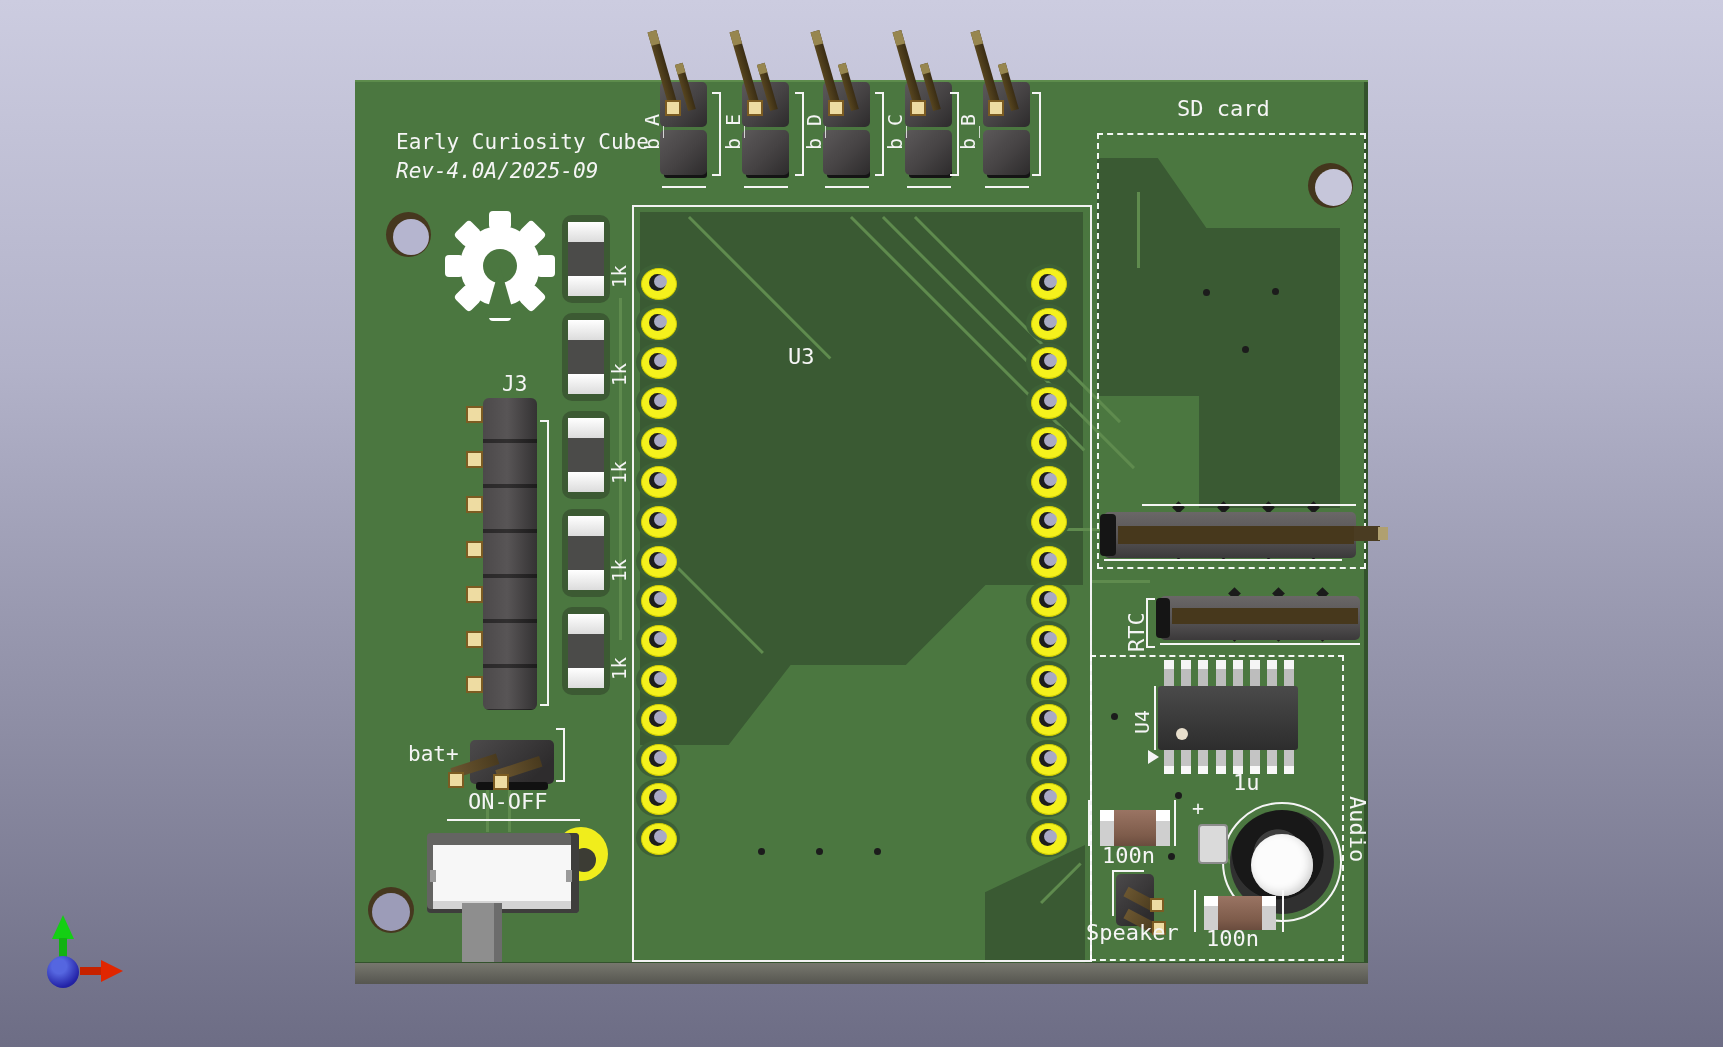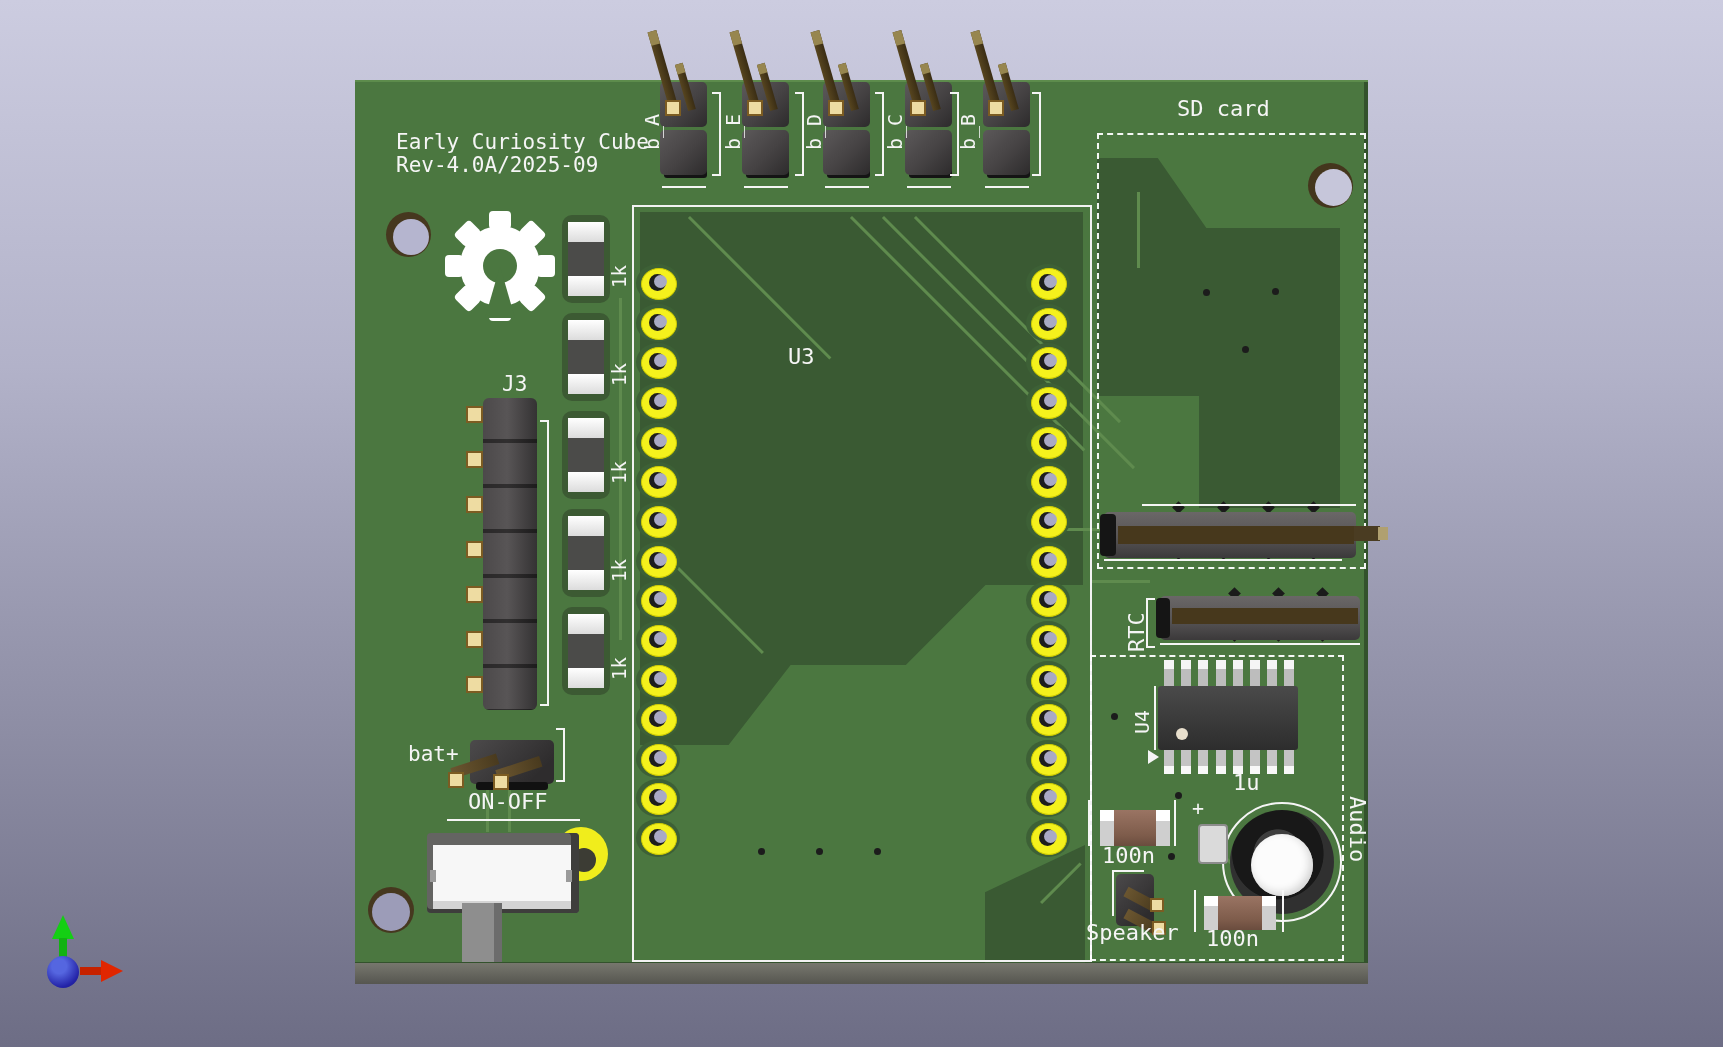--- a/index.html
+++ b/index.html
@@ -320,21 +320,21 @@
       <div class="dot" style="left: 758px; top: 848px;"></div>
       <div class="dot" style="left: 816px; top: 848px;"></div>
       <div class="dot" style="left: 874px; top: 848px;"></div>
     </div>
 
   <div class="srect" style="left:632px;top:205px;width:456px;height:753px;"></div>
   <div class="sdash" style="left:1097px;top:133px;width:265px;height:432px;"></div>
   <div class="sdash" style="left:1090px;top:655px;width:250px;height:302px;"></div>
 
   <div class="silk" style="left:396px;top:130px;">Early Curiosity Cube</div>
-  <div class="silk" style="left:396px;top:153px;">Rev-4.0A/2025-09</div>
+  <div class="silk" style="left:396px;top:159px;font-style:italic;">Rev-4.0A/2025-09</div>
 
   <div class="silk f22" style="left:1177px;top:96px;">SD card</div>
   <div class="silk f22 v90" style="left:1370px;top:796px;">Audio</div>
 
   <div class="hole-o" style="left:386px;top:212px;width:45px;height:45px;"></div>
   <div class="hole-i" style="left:393px;top:219px;width:36px;height:36px;background:#b5b5cf;"></div>
   <div class="hole-o" style="left:368px;top:887px;width:46px;height:46px;"></div>
   <div class="hole-i" style="left:372px;top:893px;width:38px;height:38px;background:#9c9cb8;"></div>
   <div class="hole-o" style="left:1308px;top:163px;width:45px;height:45px;background:#44361d;"></div>
   <div class="hole-i" style="left:1315px;top:169px;width:37px;height:37px;background:#c6c6da;"></div>

